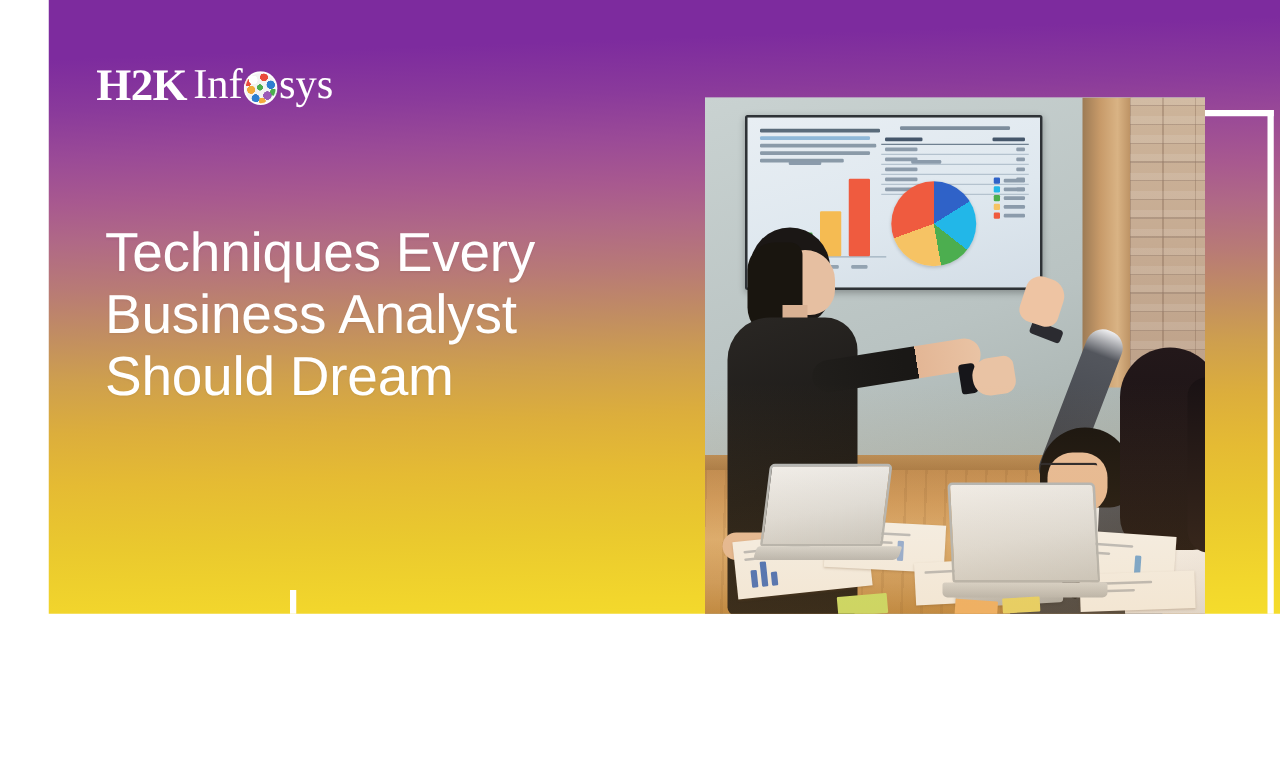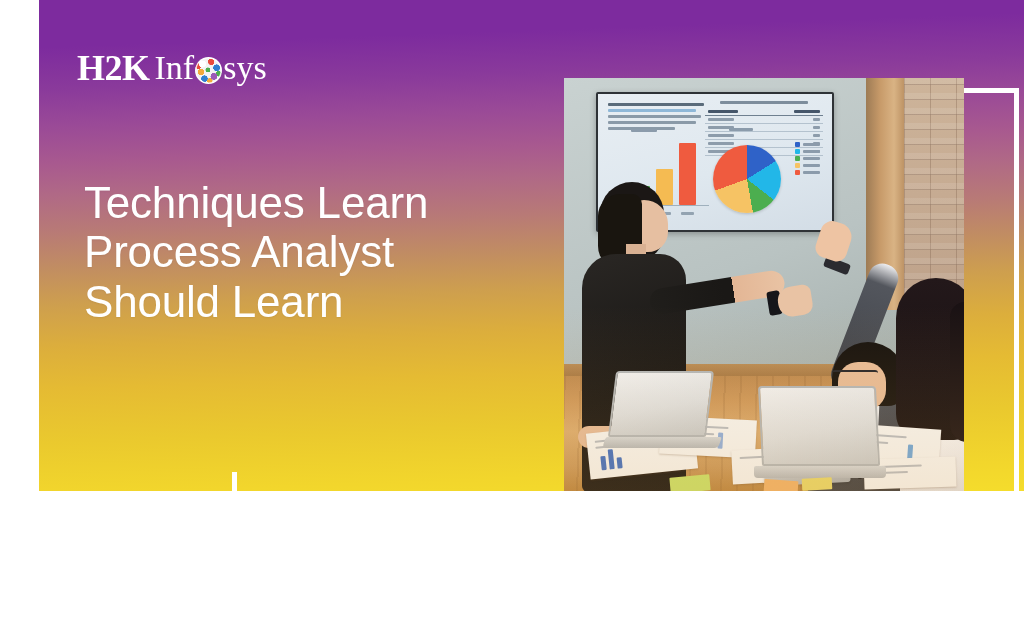--- a/index.html
+++ b/index.html
@@ -414,23 +414,23 @@
   <div class="logo">
     <div class="logo-main">
       <span class="logo-h2k">H2K</span>
       <span class="logo-inf">Inf</span>
       <span class="logo-globe"></span>
       <span class="logo-sys">sys</span>
     </div>
   </div>
 
   <h1 class="headline">
-    <span class="ln">Techniques Learn</span>
-    <span class="ln">Process Analyst</span>
-    <span class="ln">Should Learn</span>
+    <span class="ln">Techniques Every</span>
+    <span class="ln">Business Analyst</span>
+    <span class="ln">Should Dream</span>
   </h1>
 
   <div class="url-rule"></div>
 
   <div class="frame">
     <span class="f-right"></span>
     <span class="f-top"></span>
     <span class="f-bottom"></span>
     <span class="f-left"></span>
   </div>

